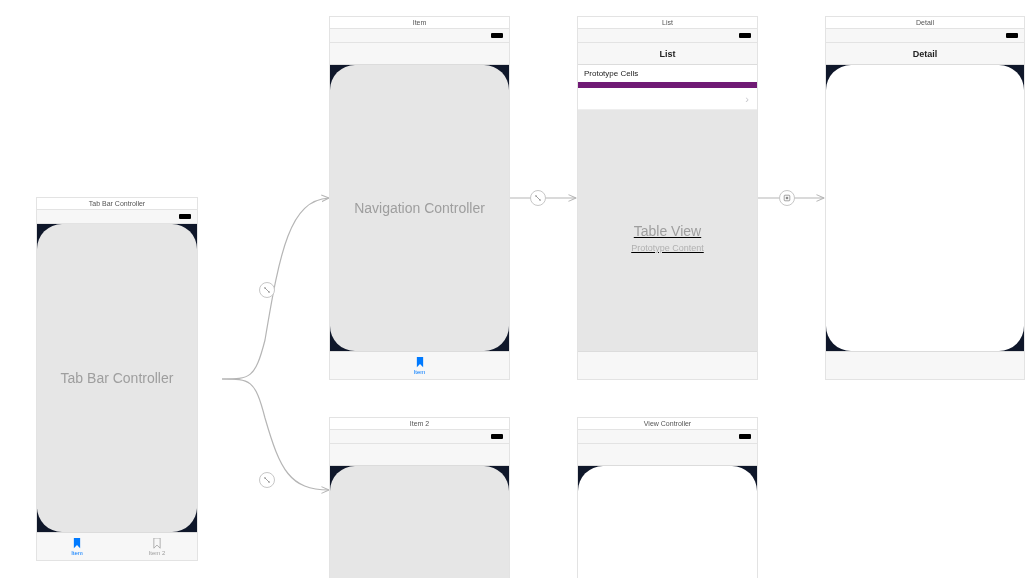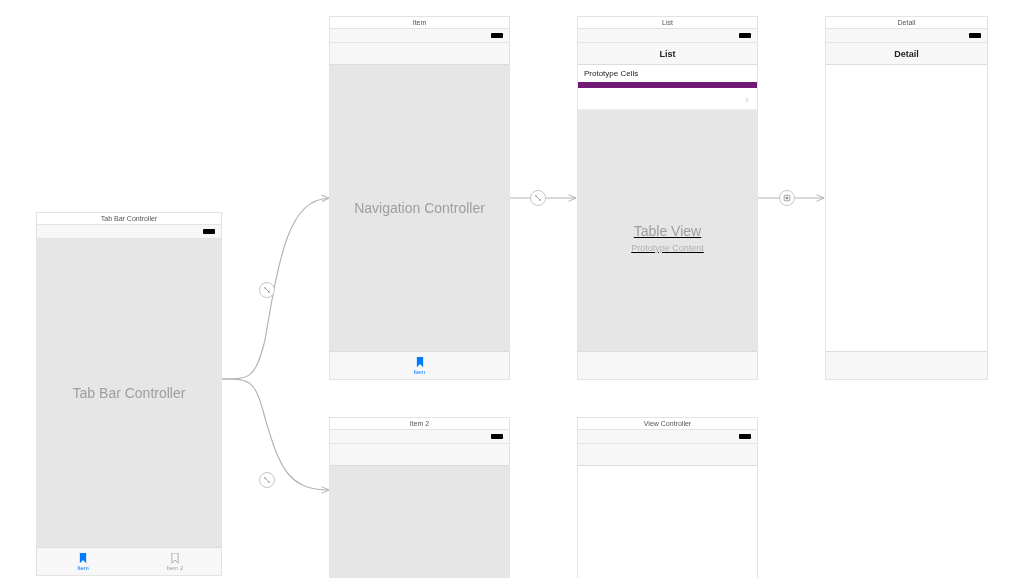--- a/index.html
+++ b/index.html
@@ -56,20 +56,21 @@
       align-items: center;
       justify-content: center;
       font-size: 9px;
       font-weight: 600;
       color: #222;
     }
     .body-area {
       position: absolute;
       left: 0; right: 0;
       background: #e6e6e6;
+      border-radius: 25px;
     }
     .body-flex {
       display: flex;
       flex-direction: column;
       align-items: center;
       justify-content: center;
     }
     .placeholder-title {
       font-size: 14px;
       color: #9e9e9e;
@@ -181,21 +182,21 @@
       <circle cx="7.5" cy="7.5" r="1" fill="#8a8a8a"></circle>
     </svg>
 </div>
 <div class="segue-badge" style="left:787px; top:198px;">
   <svg width="8" height="8" viewBox="0 0 10 10">
       <rect x="1.5" y="1.5" width="7" height="7" rx="1" fill="none" stroke="#8a8a8a" stroke-width="1"></rect>
       <rect x="3.5" y="3.5" width="3" height="3" fill="#8a8a8a"></rect>
     </svg>
 </div>
 
-<div class="scene" style="left:36px; top:197px; width:186px; height:364px;margin-top:15px;">
+<div class="scene" style="left:36px; top:197px; width:162px; height:364px;">
   <div class="scene-header">
     <span>Tab Bar Controller</span>
   </div>
   <div class="status-bar">
     <div class="battery"></div>
   </div>
   <div class="body-area body-flex" style="top:26px; bottom:28px;">
     <div class="placeholder-title">Tab Bar Controller</div>
   </div>
   <div class="tab-bar">
@@ -253,21 +254,21 @@
       <span>›</span>
     </div>
     <div class="body-flex" style="position:absolute; top:60px; left:0; right:0; bottom:0;text-decoration:underline;">
       <div class="placeholder-title">Table View</div>
       <div class="placeholder-sub">Prototype Content</div>
     </div>
   </div>
   <div class="tab-bar" style="background:#f7f7f7"></div>
 </div>
 
-<div class="scene" style="left:825px; top:16px; width:163px; height:364px;">
+<div class="scene" style="left:825px; top:16px; width:200px; height:364px;">
   <div class="scene-header">
     <span>Detail</span>
   </div>
   <div class="status-bar">
     <div class="battery"></div>
   </div>
   <div class="nav-bar">
     <span>Detail</span>
   </div>
   <div class="body-area" style="top:48px; bottom:28px; background:#ffffff;"></div>

